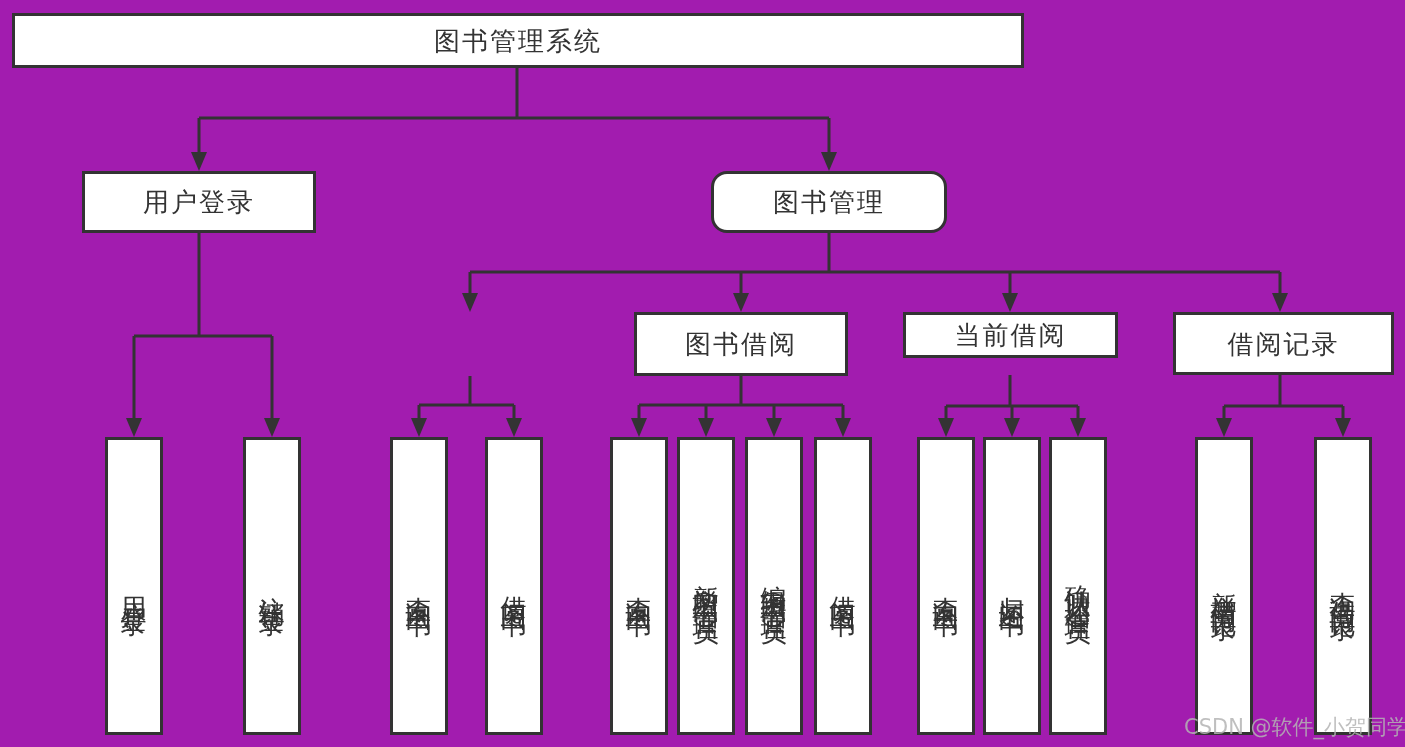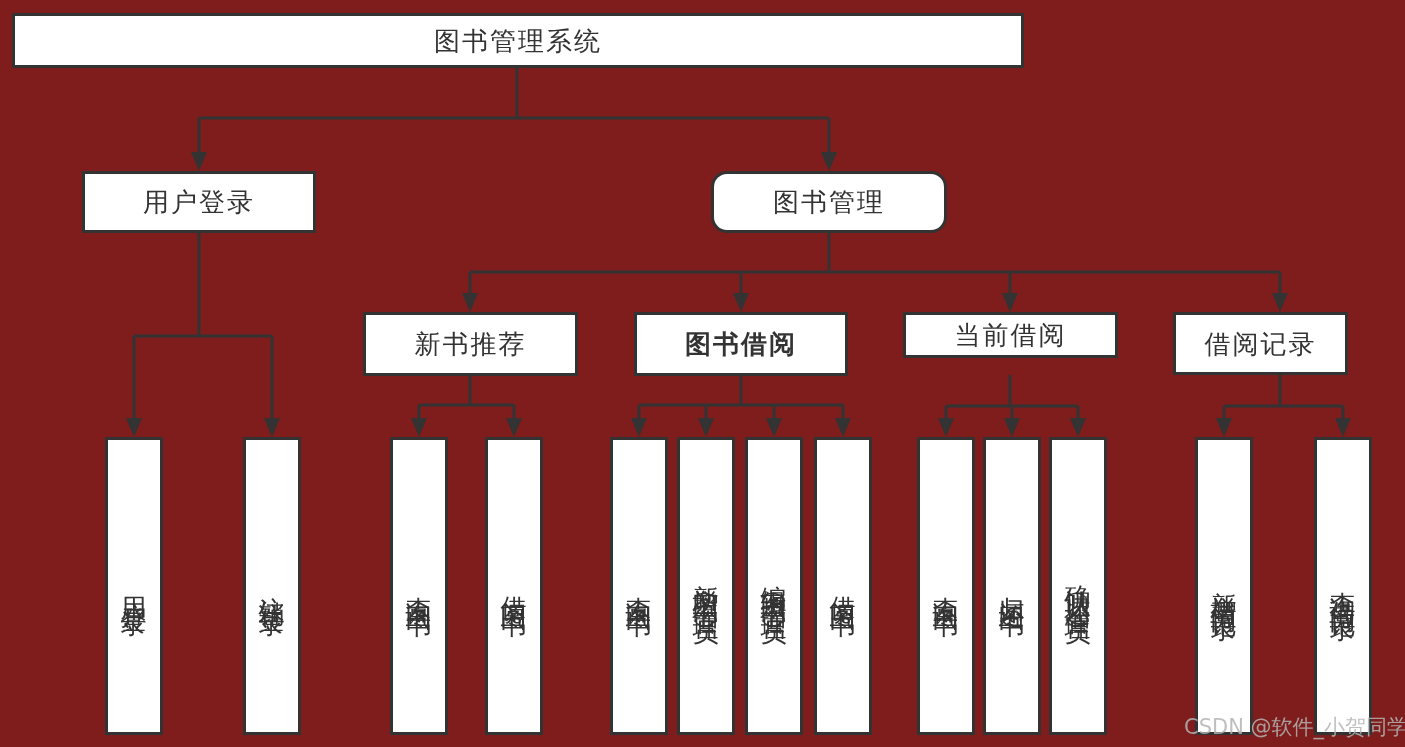--- a/index.html
+++ b/index.html
@@ -3,21 +3,21 @@
 <meta charset="utf-8">
 <style>
   * { margin: 0; padding: 0; box-sizing: border-box; }
   html, body { background: #ffffff; }
   body { font-family: "DejaVu Sans", "Liberation Sans", sans-serif; }
 
   .canvas {
     position: relative;
     width: 1405px;
     height: 747px;
-    background: #7f1d1d;
+    background: #a21caf;
     overflow: hidden;
   }
 
   .connectors {
     position: absolute;
     left: 0; top: 0;
     width: 1405px;
     height: 747px;
   }
 
@@ -100,24 +100,23 @@
       <polygon points="1216,418 1232,418 1224,437"></polygon>
       <polygon points="1335,418 1351,418 1343,437"></polygon>
     </g>
   </svg>
 
   <div class="node hbox" style="left:12px; top:13px; width:1012px; height:55px;">图书管理系统</div>
 
   <div class="node hbox" style="left:82px; top:171px; width:234px; height:62px;">用户登录</div>
   <div class="node hbox" style="left:711px; top:171px; width:236px; height:62px;border-radius:16px;">图书管理</div>
 
-  <div class="node hbox" style="left:363px; top:312px; width:215px; height:64px;">新书推荐</div>
-  <div class="node hbox" style="left:634px; top:312px; width:214px; height:64px;font-weight:bold;">图书借阅</div>
+  <div class="node hbox" style="left:634px; top:312px; width:214px; height:64px;">图书借阅</div>
   <div class="node hbox" style="left:903px; top:312px; width:215px; height:46px;">当前借阅</div>
-  <div class="node hbox" style="left:1173px; top:312px; width:175px; height:63px;">借阅记录</div>
+  <div class="node hbox" style="left:1173px; top:312px; width:221px; height:63px;">借阅记录</div>
 
   <div class="node vbox" style="left:105px; top:437px; width:58px; height:298px;">用户登录</div>
   <div class="node vbox" style="left:243px; top:437px; width:58px; height:298px;">注销登录</div>
 
   <div class="node vbox" style="left:390px; top:437px; width:58px; height:298px;">查询图书</div>
   <div class="node vbox" style="left:485px; top:437px; width:58px; height:298px;">借阅图书</div>
 
   <div class="node vbox" style="left:610px; top:437px; width:58px; height:298px;">查询图书</div>
   <div class="node vbox" style="left:677px; top:437px; width:58px; height:298px;">新增图书（管理员）</div>
   <div class="node vbox" style="left:745px; top:437px; width:58px; height:298px;">编辑图书（管理员）</div>

